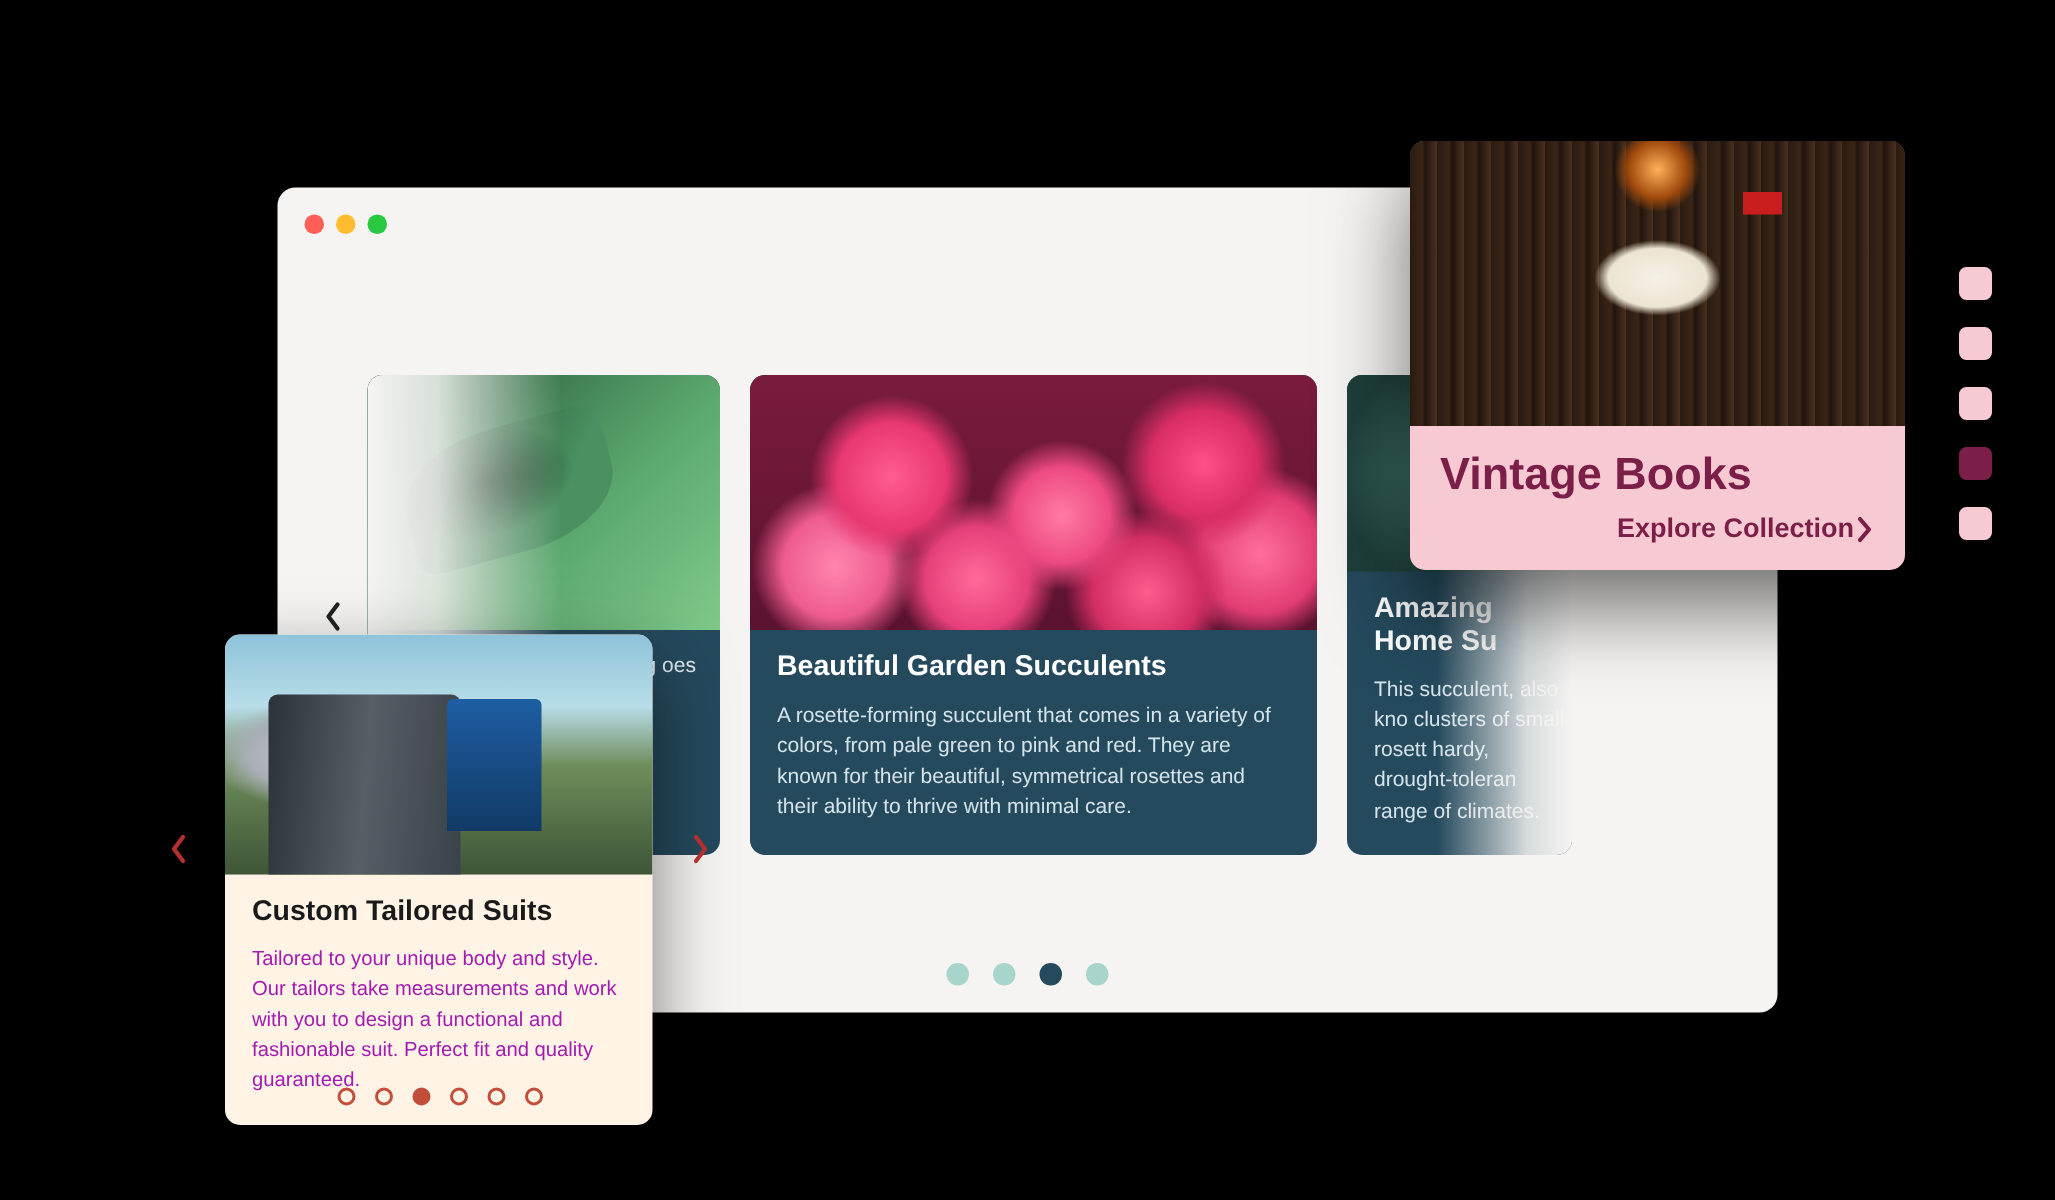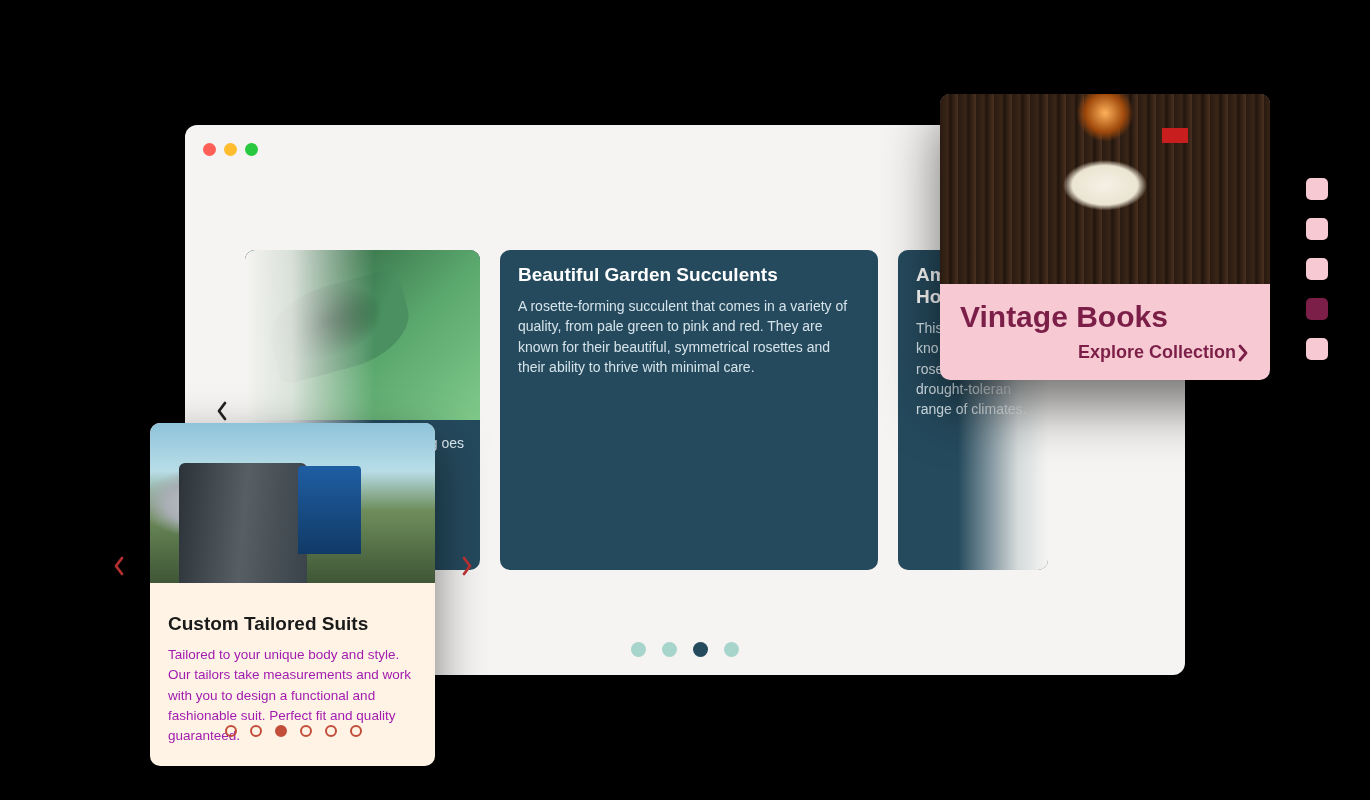--- a/index.html
+++ b/index.html
@@ -89,21 +89,21 @@
   background: linear-gradient(90deg, #f5f4f2 0%, rgba(245,244,242,0.85) 20%, transparent 55%);
 }
 
 
 .card-full {
   width: 378px;
   background: #254a5d;
   border-radius: 10px;
   overflow: hidden;
   display: flex;
-  flex-direction: row;
+  flex-direction: column;
 }
 .card-full .img {
   height: 170px;
   position: relative;
   overflow: hidden;
 }
 
 .img-flowers {
   background:
     radial-gradient(circle at 25% 40%, #ff5c8e 0%, #e83871 12%, transparent 18%),
@@ -203,21 +203,21 @@
   border-radius: 6px 6px 0 0;
 }
 .suits-img::after {
   content:'';
   position:absolute;
   left:52%; bottom:18%;
   width:22%; height:55%;
   background: linear-gradient(180deg, #1e5ea3 0%, #113a66 100%);
   border-radius: 4px 4px 0 0;
 }
-.suits-card .body { padding: 14px 18px 20px; margin-top: 16px; }
+.suits-card .body { padding: 14px 18px 20px; }
 .suits-title { font-size: 19px; font-weight: 700; color: #1a1a1a; margin-bottom: 10px; }
 .suits-desc { font-size: 13.5px; line-height: 1.5; color: #a21caf; }
 
 
 .suits-arrow {
   position: absolute;
   top: 555px;
   font-size: 22px;
   color: #b42f2f;
   cursor: pointer;
@@ -328,21 +328,21 @@
     <div class="card-partial-left">
       <div class="img"></div>
       <div class="txt">ing
 oes</div>
     </div>
 
     <div class="card-full">
       <div class="img img-flowers"></div>
       <div class="body">
         <div class="card-title">Beautiful Garden Succulents</div>
-        <div class="card-desc">A rosette-forming succulent that comes in a variety of quality, from pale green to pink and red. They are known for their beautiful, symmetrical rosettes and their ability to thrive with minimal care.</div>
+        <div class="card-desc">A rosette-forming succulent that comes in a variety of colors, from pale green to pink and red. They are known for their beautiful, symmetrical rosettes and their ability to thrive with minimal care.</div>
       </div>
     </div>
 
     <div class="card-full card-right-cut">
       <div class="img img-succulent"></div>
       <div class="body">
         <div class="card-title">Amazing Home Su</div>
         <div class="card-desc">This succulent, also kno clusters of small rosett hardy, drought-toleran range of climates.</div>
       </div>
     </div>

